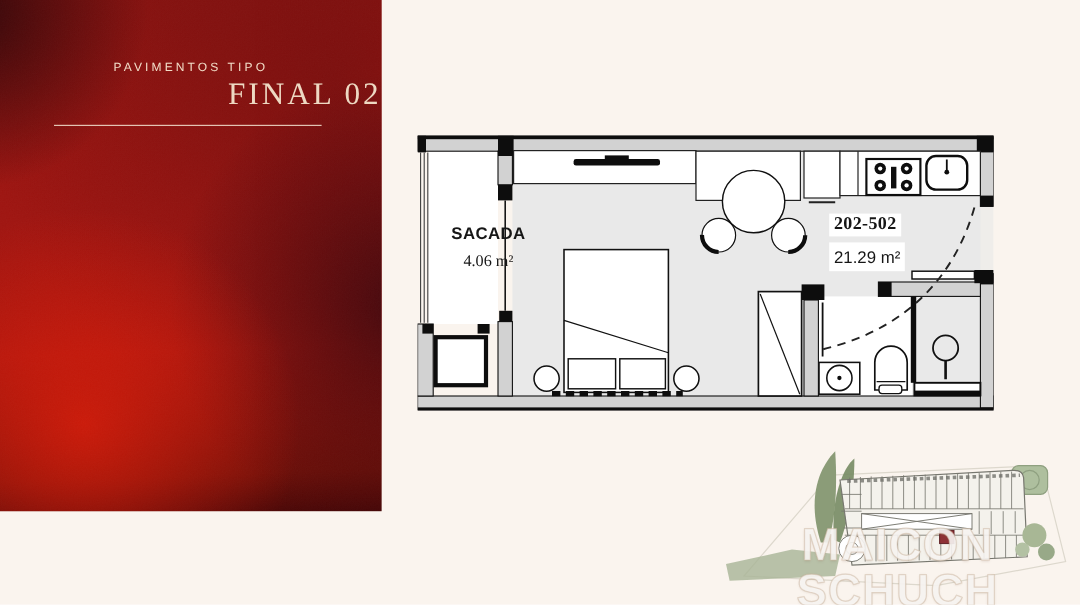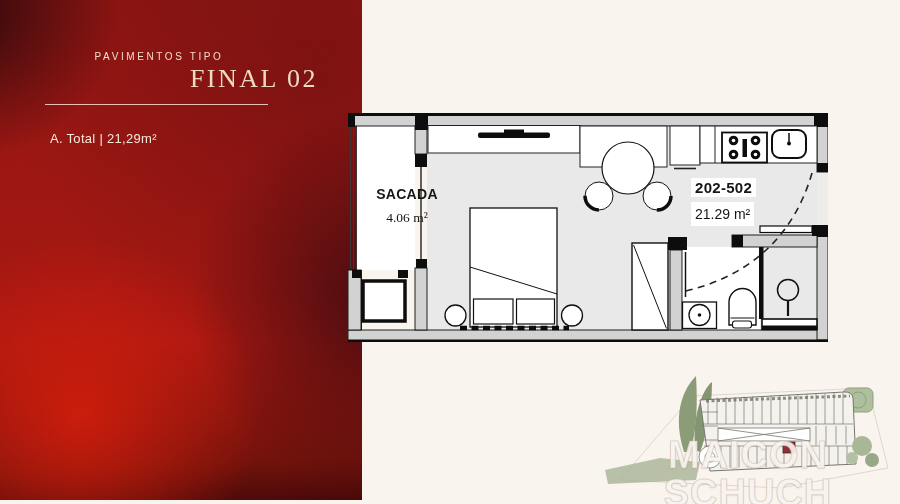--- a/index.html
+++ b/index.html
@@ -1,28 +1,27 @@
 <!DOCTYPE html>
 <html lang="pt"><head>
 <meta charset="utf-8">
 <style>
   html,body{margin:0;padding:0;}
   body{width:900px;height:504px;overflow:hidden;font-family:"Liberation Sans","DejaVu Sans",sans-serif;}
   .stage{position:relative;width:900px;height:504px;background:#faf4ee;}
 
   
   .red-panel{
-    position:absolute;left:0;top:0;width:318px;height:500px;overflow:hidden;
+    position:absolute;left:0;top:0;width:318px;height:426px;overflow:hidden;
     background:
       radial-gradient(circle 250px at 22% 83%, rgba(214,28,10,0.85), rgba(214,28,10,0) 72%),
       radial-gradient(circle 300px at 106% 60%, rgba(55,8,14,0.88), rgba(55,8,14,0) 65%),
       radial-gradient(circle 240px at -8% 2%, rgba(42,6,9,0.92), rgba(42,6,9,0) 62%),
       radial-gradient(circle 420px at 88% 16%, rgba(100,13,14,0.5), rgba(100,13,14,0) 70%),
       linear-gradient(178deg,#8e1310 0%,#9f1511 42%,#a8160f 68%,#701009 92%,#470707 100%);
-    padding-left: 44px;
   }
   .noise-svg{position:absolute;left:0;top:0;width:100%;height:100%;opacity:.5;}
   .eyebrow{
     position:absolute;left:0;top:51px;width:318px;text-align:center;
     font-size:10px;letter-spacing:2.6px;color:#f2ddc8;
   }
   .panel-title{
     position:absolute;left:0;top:64px;width:318px;text-align:right;
     font-family:"Liberation Serif","DejaVu Serif",serif;font-weight:400;
     font-size:26px;letter-spacing:2.5px;color:#eed9c3;
@@ -34,21 +33,21 @@
   .specs{
     position:absolute;left:50px;top:130px;color:#f6e9da;
     font-size:13px;line-height:18px;letter-spacing:.3px;
   }
 
   
   .plan-svg{position:absolute;left:348px;top:113px;width:480px;height:229px;}
   .plan-label{position:absolute;color:#161616;padding-left:20px;}
   .lbl-sacada{left:350px;top:186px;width:74px;text-align:center;font-size:14px;font-weight:bold;letter-spacing:.3px;}
   .lbl-sacada-area{left:350px;top:210px;width:74px;text-align:center;font-size:13.5px;font-family:Liberation Serif, serif;}
-  .lbl-unit{left:691px;top:178px;background:#fff;padding:1px 4px;font-size:15px;font-weight:bold;letter-spacing:.3px;}
+  .lbl-unit{left:691px;top:178px;background:#fff;padding:1px 4px;font-size:15px;font-weight:bold;letter-spacing:.3px;font-family:Liberation Serif, serif;}
   .lbl-unit-area{left:691px;top:202px;background:#fff;padding:4px 4px;font-size:14px;}
 
   
   .keyplan-svg{position:absolute;left:600px;top:368px;width:300px;height:136px;}
   .watermark{
     position:absolute;left:588px;top:436px;width:320px;text-align:center;
     color:rgba(255,255,255,0.8);
     -webkit-text-stroke:1px rgba(203,182,160,0.45);
     text-shadow:0 0 1px rgba(190,168,145,0.55), 0 1px 2px rgba(130,100,75,0.12);
     pointer-events:none;
@@ -65,21 +64,20 @@
       <filter id="redNoise">
           <feTurbulence type="fractalNoise" baseFrequency="0.9" numOctaves="2" stitchTiles="stitch"></feTurbulence>
         <feColorMatrix type="matrix" values="0 0 0 0 1  0 0 0 0 0.9 0 0 0 0 0.85 0 0 0 0.05 0"></feColorMatrix>
         </filter>
       <rect width="100%" height="100%" filter="url(#redNoise)"></rect>
     </svg>
     <div class="eyebrow">PAVIMENTOS TIPO</div>
     <div class="panel-title">FINAL 02</div>
     <div class="panel-divider"></div>
     <div class="specs">
-      <div>A. Total | 21,29m²</div>
     </div>
   </div>
 
   <svg class="plan-svg" viewBox="0 0 480 229" xmlns="http://www.w3.org/2000/svg">
 
     <g>
       <rect x="79" y="13" width="391" height="204" fill="#e9e9e9"></rect>
       <rect x="469" y="59" width="11" height="56" fill="#efedea"></rect>
       <rect x="9" y="13" width="58" height="144" fill="#ffffff"></rect>
       <rect x="334" y="134" width="78" height="83" fill="#ffffff"></rect>

